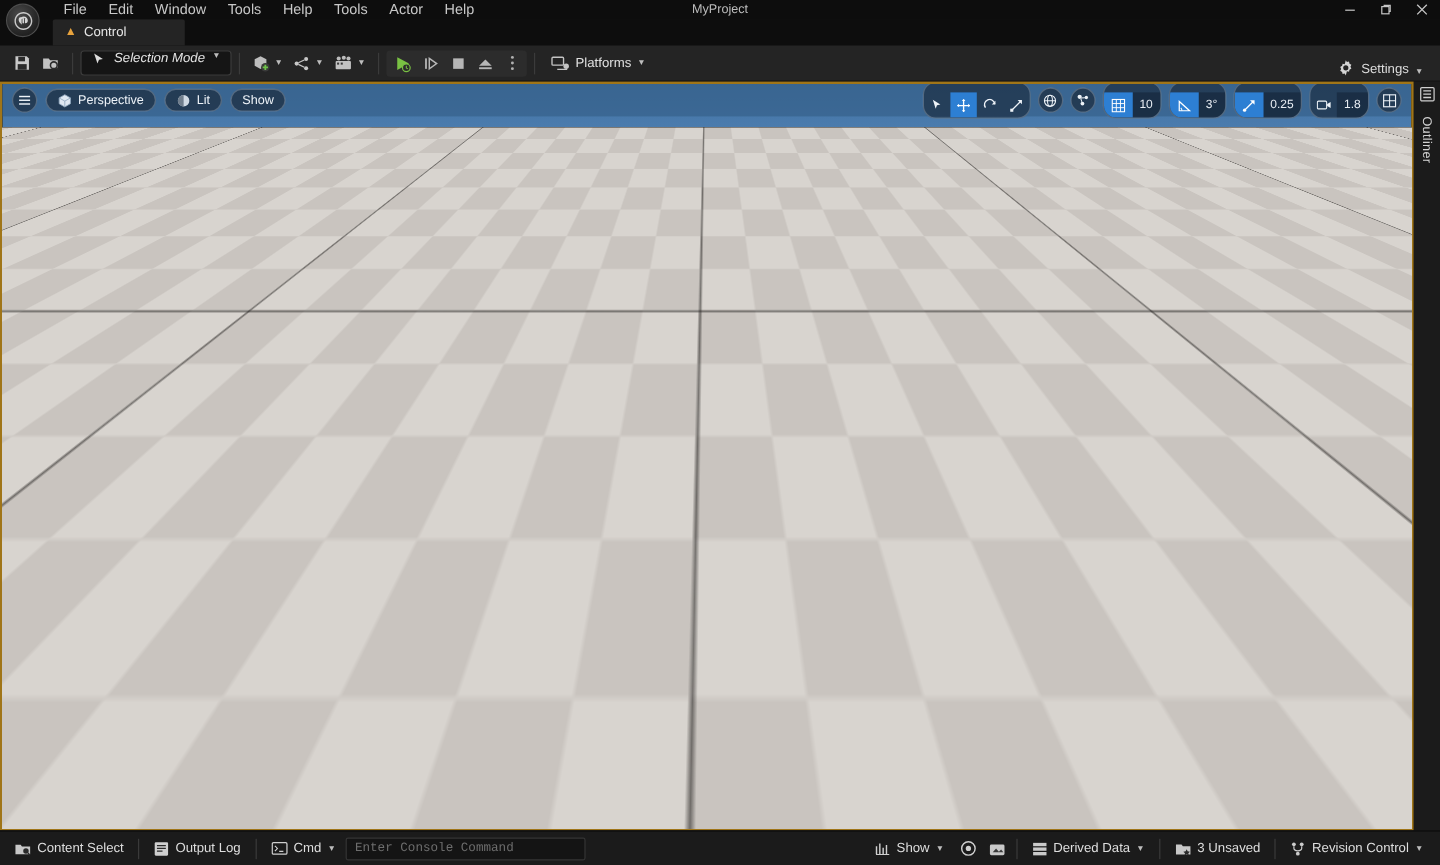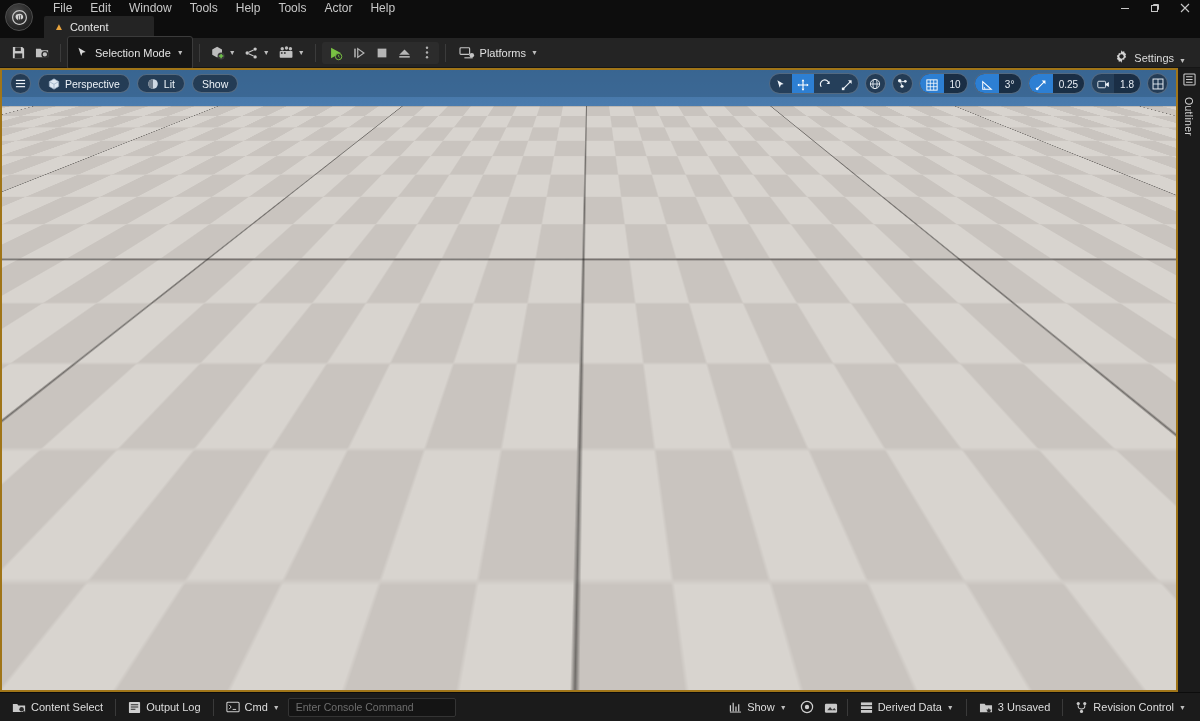--- a/index.html
+++ b/index.html
@@ -58,23 +58,23 @@
     height: 30px; background: #242424; display: flex; align-items: center;
     padding: 0 6px; gap: 0px; flex: 0 0 30px; position: relative;
     border-bottom: 1px solid #161616;
   }
   .tb-btn {
     height: 22px; min-width: 24px; display: flex; align-items: center; justify-content: center;
     gap: 3px; border-radius: 3px; cursor: default; padding: 0 4px; color: #d2d2d2;
   }
   .tb-sep { width: 1px; height: 18px; background: #3b3b3b; margin: 0 6px; }
   .mode-btn {
-    height: 34px; background: #151515; border: 1px solid #3b3b3b; border-radius: 3px;
-    display: flex; align-items: center; gap: 6px; padding: 0 8px; font-size: 11px;
-    color: #e4e4e4; cursor: default;
+    height: 21px; background: #151515; border: 1px solid #3b3b3b; border-radius: 3px;
+    display: flex; gap: 6px; padding: 0 8px; font-size: 11px;
+    color: #e4e4e4; cursor: default; font-style: italic;
   }
   .caret { font-size: 7px; color: #bdbdbd; display:inline-block; }
   .tb-right { position: absolute; right: 8px; display: flex; align-items: center; gap: 5px; }
   .settings-btn {
     height: 22px; display: flex; align-items: flex-end; gap: 5px; padding: 0 6px;
     font-size: 11px; color: #dcdcdc; border-radius: 3px; cursor: default;
   }
   .platforms-btn {
     height: 22px; display: flex; align-items: center; gap: 5px; padding: 0 7px;
     font-size: 11px; color: #e0e0e0; border-radius: 3px; cursor: default;
@@ -137,21 +137,21 @@
     display: flex; align-items: center; gap: 5px; padding: 0 9px;
     font-size: 10.5px; color: #eef3f8; cursor: default; white-space: nowrap;
   }
   .vp-round {
     width: 21px; height: 21px; border-radius: 50%; background: rgba(22,34,48,0.62);
     border: 1px solid rgba(190,205,222,0.32);
     display: flex; align-items: center; justify-content: center; cursor: default;
   }
   .vp-right { position: absolute; right: 8px; display: flex; align-items: center; gap: 6px; }
   .grp {
-    display: flex; align-items: flex-start; height: 21px; border-radius: 11px;
+    display: flex; align-items: flex-end; height: 31px; border-radius: 11px;
     background: rgba(22,34,48,0.58); border: 1px solid rgba(190,205,222,0.30);
     overflow: hidden;
   }
   .grp .gbtn {
     width: 22px; height: 21px; display: flex; align-items: center; justify-content: center;
     cursor: default; color: #e9eef4;
   }
   .grp .gbtn.active { background: #2d7fd3; }
   .grp .gval {
     font-size: 10px; color: #e9eef4; padding: 0 6px; line-height: 21px; min-width: 22px;
@@ -174,23 +174,23 @@
   .statusbar {
     height: 29px; background: #1b1b1b; display: flex; align-items: center;
     padding: 0 4px; flex: 0 0 29px; position: relative; border-top: 1px solid #0c0c0c;
   }
   .sb-btn {
     height: 21px; display: flex; align-items: center; gap: 5px; padding: 0 8px;
     font-size: 11px; color: #dedede; border-radius: 3px; cursor: default; white-space: nowrap;
   }
   .sb-sep { width: 1px; height: 17px; background: #3a3a3a; margin: 0 4px; }
   .console-input {
-    width: 168px; height: 19px; background: #141414; border: 1px solid #343434;
+    width: 200px; height: 19px; background: #141414; border: 1px solid #343434;
     border-radius: 2px; font-size: 10.5px; color: #8e8e8e; padding: 0 7px;
-    font-family: Liberation Sans, sans-serif; outline: none;
+    font-family: Liberation Mono, monospace; outline: none;
   }
   .console-input::placeholder { color: #6d6d6d; }
   .sb-right { position: absolute; right: 6px; display: flex; align-items: center; }
 
   
   .obj { position: absolute; }
   .shadow { position: absolute; background: rgba(55,58,64,0.72); filter: blur(3px); }
 
   
   .bat-top {
@@ -240,20 +240,21 @@
     <div class="menu-items">
       <div class="menu-item">File</div>
       <div class="menu-item">Edit</div>
       <div class="menu-item">Window</div>
       <div class="menu-item">Tools</div>
       <div class="menu-item">Help</div>
       <div class="menu-item">Tools</div>
       <div class="menu-item">Actor</div>
       <div class="menu-item">Help</div>
     </div>
+    <div class="win-title">MyProject</div>
     <div class="win-ctrls">
       <div class="win-btn">
         <svg width="10" height="10" viewBox="0 0 10 10">
             <rect x="1" y="5" width="8" height="1" fill="#c6c6c6"></rect>
           </svg>
       </div>
       <div class="win-btn">
         <svg width="10" height="10" viewBox="0 0 10 10">
             <rect x="1.5" y="2.5" width="6" height="6" fill="none" stroke="#c6c6c6" stroke-width="1"></rect>
             <path d="M3.5 2.5V1.5h5v5h-1" fill="none" stroke="#c6c6c6" stroke-width="1"></path>
@@ -263,21 +264,21 @@
         <svg width="10" height="10" viewBox="0 0 10 10">
             <path d="M1 1l8 8M9 1l-8 8" stroke="#c6c6c6" stroke-width="1.1"></path>
           </svg>
       </div>
     </div>
   </div>
 
   <div class="tabstrip">
     <div class="tab">
       <span class="warn-ico">▲</span>
-      <span>Content</span>
+      <span>Control</span>
     </div>
   </div>
 
   <div class="toolbar">
     <div class="tb-btn" title="Save">
       <svg width="15" height="15" viewBox="0 0 16 16">
         <path d="M2 2h10l2 2v10H2z" fill="#c9c9c9"></path>
           <rect x="4.5" y="2.5" width="6" height="4" fill="#2a2a2a"></rect>
           <rect x="4" y="9" width="8" height="5" fill="#2a2a2a"></rect>
       </svg>

